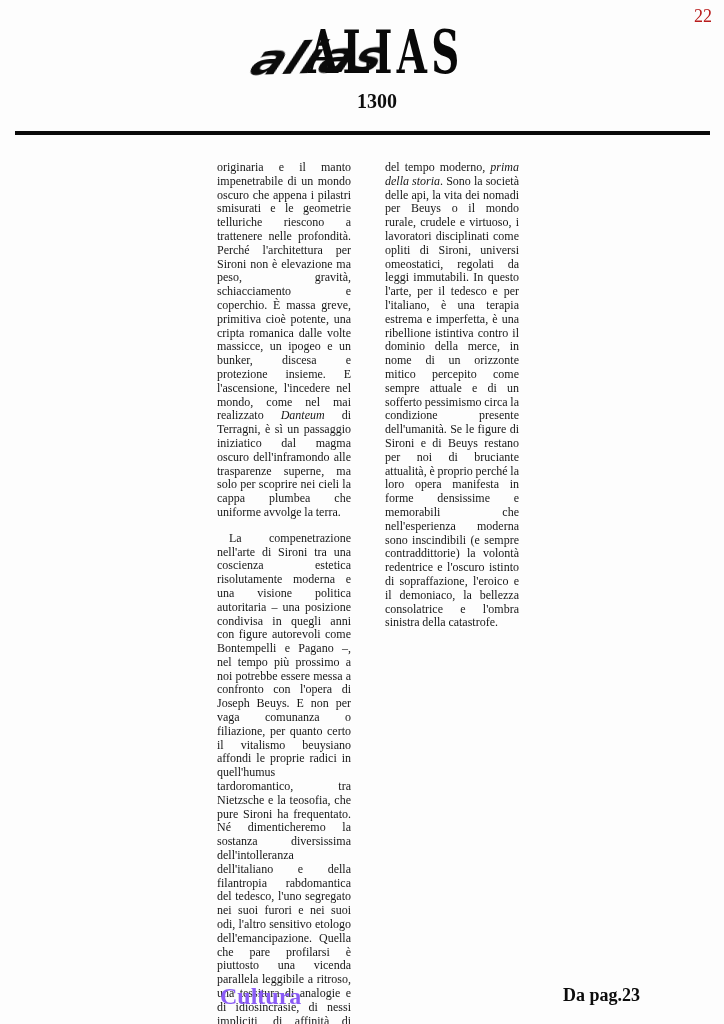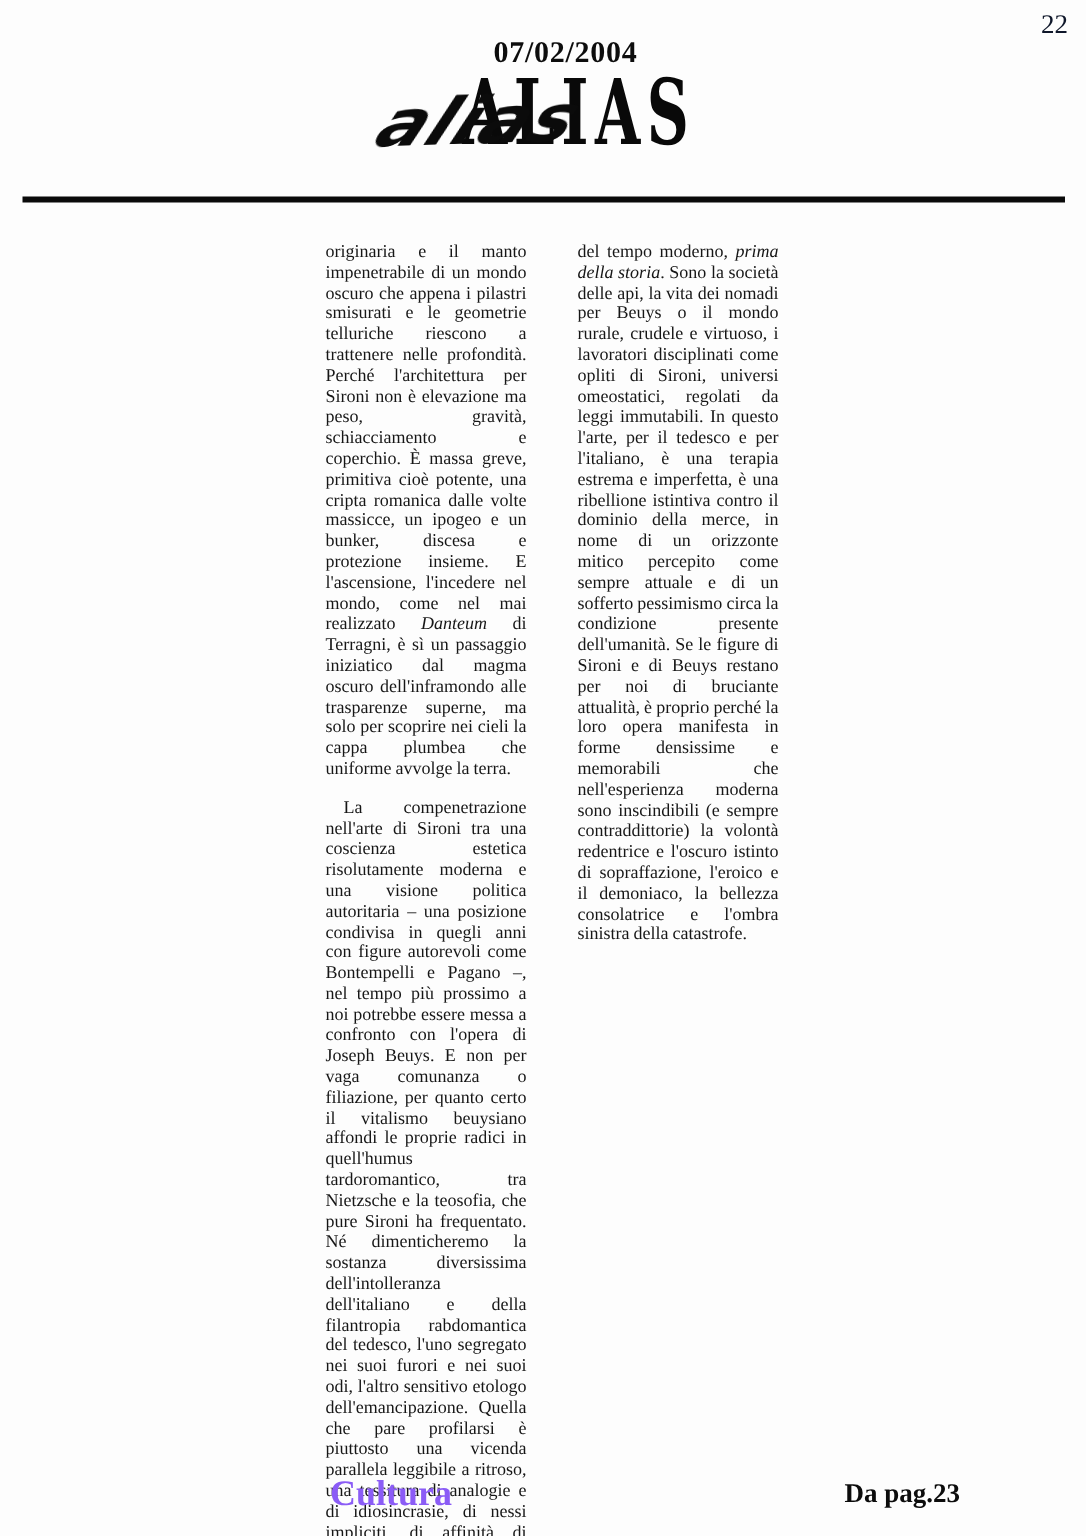--- a/index.html
+++ b/index.html
@@ -1,21 +1,21 @@
 <!DOCTYPE html>
 <html lang="it"><head>
 <meta charset="utf-8">
 <style>
   html,body{margin:0;padding:0;background:#fdfdfd;}
   .page{
     position:relative;width:724px;height:1024px;background:#fdfdfd;
     font-family:"Liberation Serif",serif;color:#121212;overflow:hidden;
   }
   .page-number{
-    position:absolute;top:6px;right:12px;font-size:18px;color:#0f172a;
+    position:absolute;top:6px;right:12px;font-size:18px;color:#b91c1c;
   }
   .header{
     position:absolute;top:24px;left:30px;width:694px;text-align:center;
   }
   .date{
     font-weight:bold;font-size:20px;letter-spacing:0.5px;color:#0d0d0d;
   }
   .logo{
     position:relative;height:60px;width:170px;margin:2px auto 0 auto;
   }
@@ -59,25 +59,25 @@
   }
 </style>
 </head>
 <body>
 
 <div class="page">
 
   <div class="page-number">22</div>
 
   <div class="header">
-    <div class="date">07/02/2004</div>
     <div class="logo">
       <span class="logo-back">ALIAS</span>
       <span class="logo-front">ALIAS</span>
     </div>
+    <div class="issue">1300</div>
   </div>
 
   <div class="top-rule"></div>
 
   <div class="col col1">
       <p><span>originaria e il manto impenetrabile di un mondo oscuro che appena i pilastri smisurati e le geometrie telluriche riescono a trattenere nelle profondità. Perché l'architettura per Sironi non è elevazione ma peso, gravità, schiacciamento e coperchio. È massa greve, primitiva cioè potente, una cripta romanica dalle volte massicce, un ipogeo e un bunker, discesa e protezione insieme. E l'ascensione, l'incedere nel mondo, come nel mai realizzato </span><span class="it">Danteum</span><span> di Terragni, è sì un passaggio iniziatico dal magma oscuro dell'inframondo alle trasparenze superne, ma solo per scoprire nei cieli la cappa plumbea che uniforme avvolge la terra.</span></p>
       <p class="indent"><span>La compenetrazione nell'arte di Sironi tra una coscienza estetica risolutamente moderna e una visione politica autoritaria – una posizione condivisa in quegli anni con figure autorevoli come Bontempelli e Pagano –, nel tempo più prossimo a noi potrebbe essere messa a confronto con l'opera di Joseph Beuys. E non per vaga comunanza o filiazione, per quanto certo il vitalismo beuysiano affondi le proprie radici in quell'humus tardoromantico, tra Nietzsche e la teosofia, che pure Sironi ha frequentato. Né dimenticheremo la sostanza diversissima dell'intolleranza dell'italiano e della filantropia rabdomantica del tedesco, l'uno segregato nei suoi furori e nei suoi odi, l'altro sensitivo etologo dell'emancipazione. Quella che pare profilarsi è piuttosto una vicenda parallela leggibile a ritroso, una tessitura di analogie e di idiosincrasie, di nessi impliciti, di affinità di temperamento. Come per Sironi, il percorso di Beuys è animato dalla volontà di far tornare l'artista «a essere uomo tra gli uomini» e allo stesso tempo di restituire all'arte le sue risonanze mitiche, di combattere l'alienazione e l'estraniazione con il richiamo all'integrità del suo capitale simbolico. Come Beuys, Sironi è stato il martire di un radicale disadattamento alla modernità e allo stesso tempo il profeta di una sua redenzione (e guarigione) in nome di una rinnovamento dell'integrità perduta, dell'unità primigenia ferocemente dispersa dall'affermarsi del moderno. Se c'è un avvenire, questo è dunque già stato, prima</span></p>
     </div>
   <div class="col col2">
       <p><span>del tempo moderno, </span><span class="it">prima della storia</span><span>. Sono la società delle api, la vita dei nomadi per Beuys o il mondo rurale, crudele e virtuoso, i lavoratori disciplinati come opliti di Sironi, universi omeostatici, regolati da leggi immutabili. In questo l'arte, per il tedesco e per l'italiano, è una terapia estrema e imperfetta, è una ribellione istintiva contro il dominio della merce, in nome di un orizzonte mitico percepito come sempre attuale e di un sofferto pessimismo circa la condizione presente dell'umanità. Se le figure di Sironi e di Beuys restano per noi di bruciante attualità, è proprio perché la loro opera manifesta in forme densissime e memorabili che nell'esperienza moderna sono inscindibili (e sempre contraddittorie) la volontà redentrice e l'oscuro istinto di sopraffazione, l'eroico e il demoniaco, la bellezza consolatrice e l'ombra sinistra della catastrofe.</span></p>

